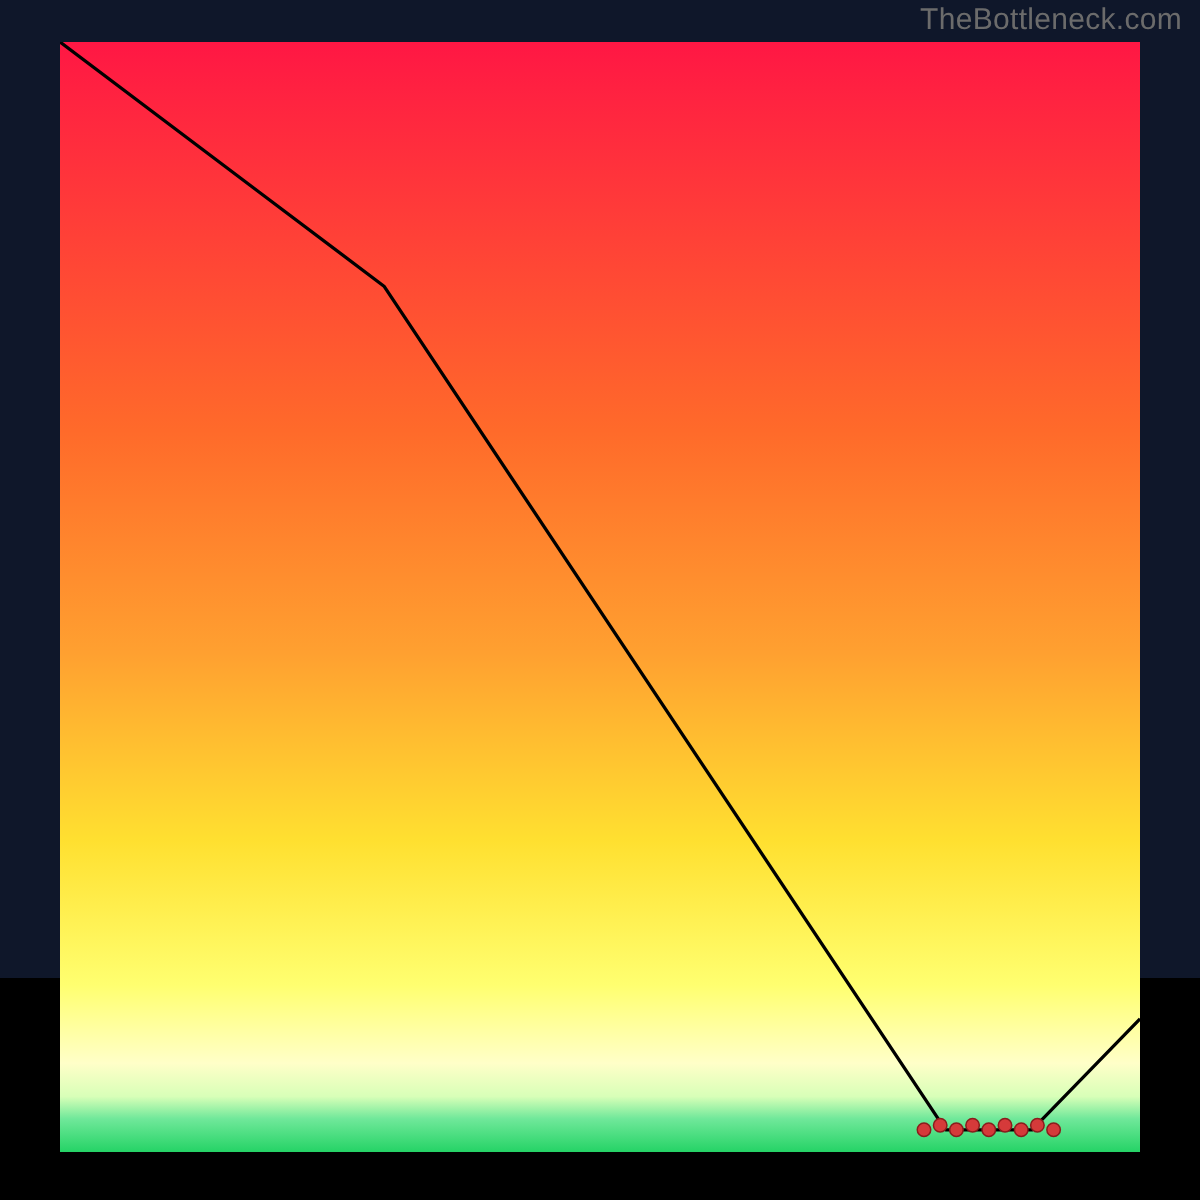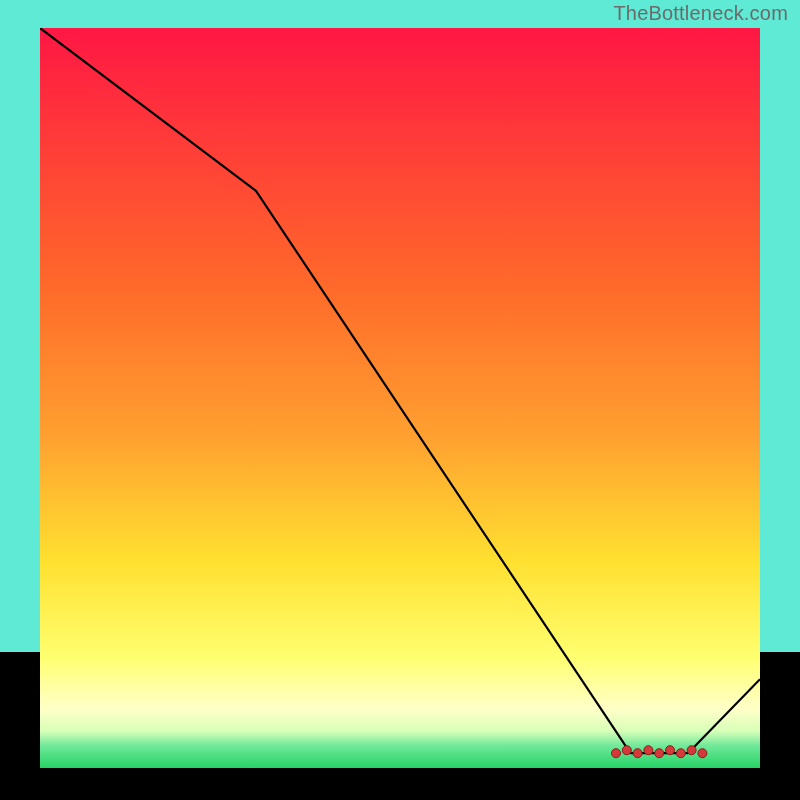--- a/index.html
+++ b/index.html
@@ -8,21 +8,21 @@
     width: 800px;
     height: 800px;
     background: #000;
     font-family: Arial, Helvetica, sans-serif;
     overflow: hidden;
   }
   .frame {
     position: relative;
     width: 800px;
     height: 652px;
-    background: #5eead4;
+    background: #0f172a;
   }
   .attribution {
     position: absolute;
     top: 2px;
     right: 12px;
     color: #6b6b6b;
     font-size: 20px;
     font-weight: 500;
     letter-spacing: 0.2px;
     user-select: none;

